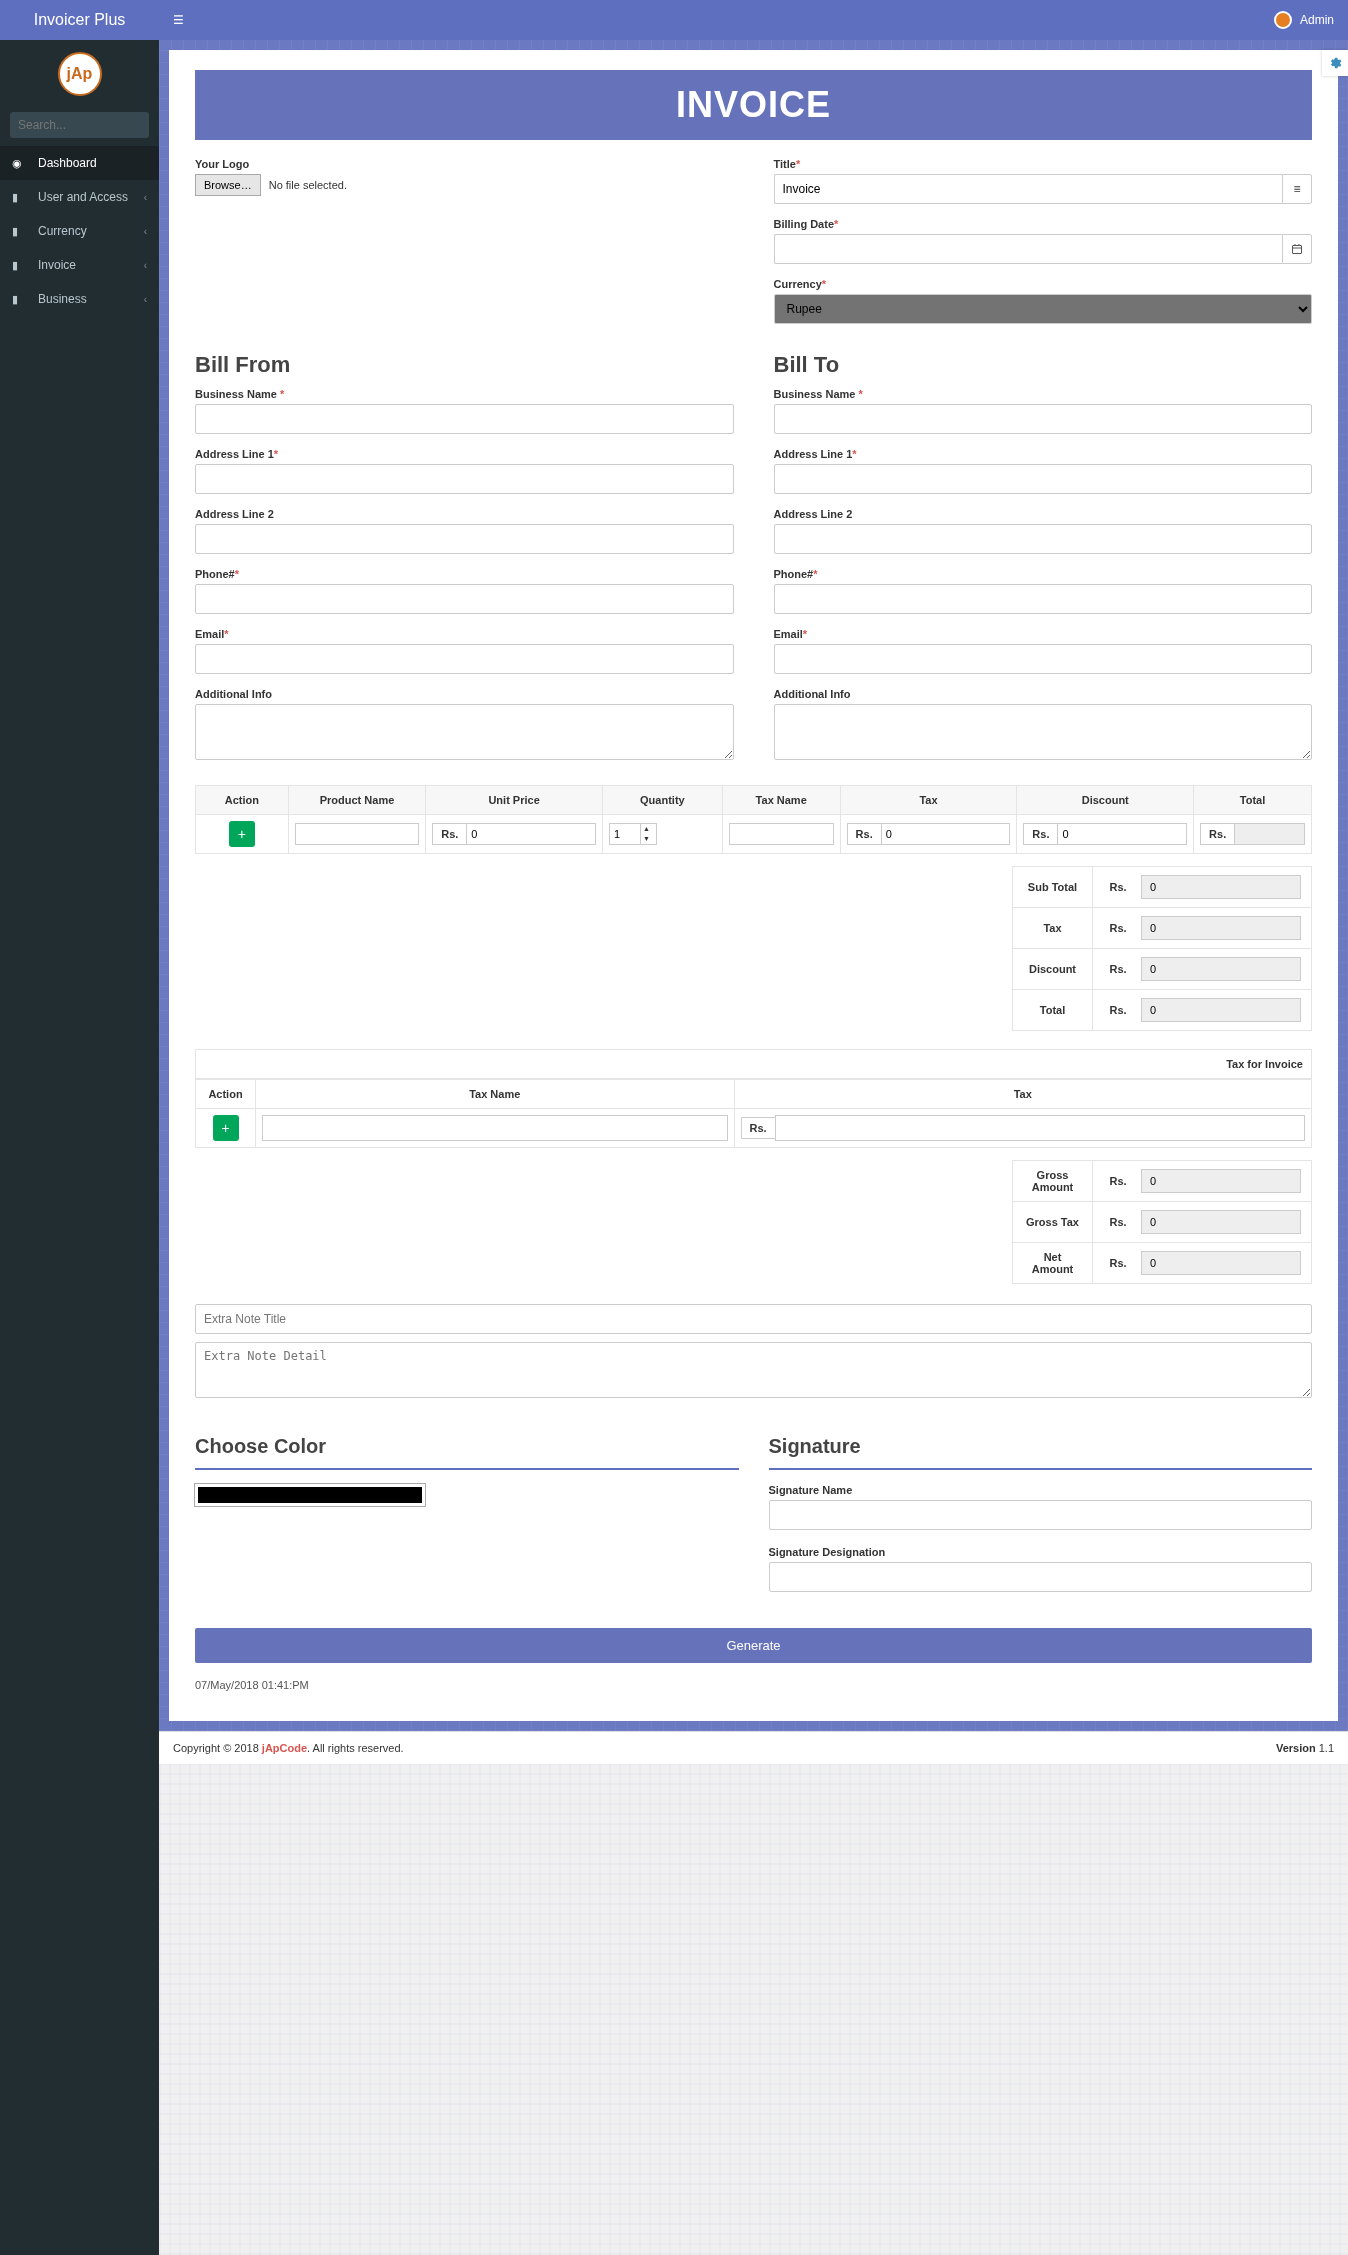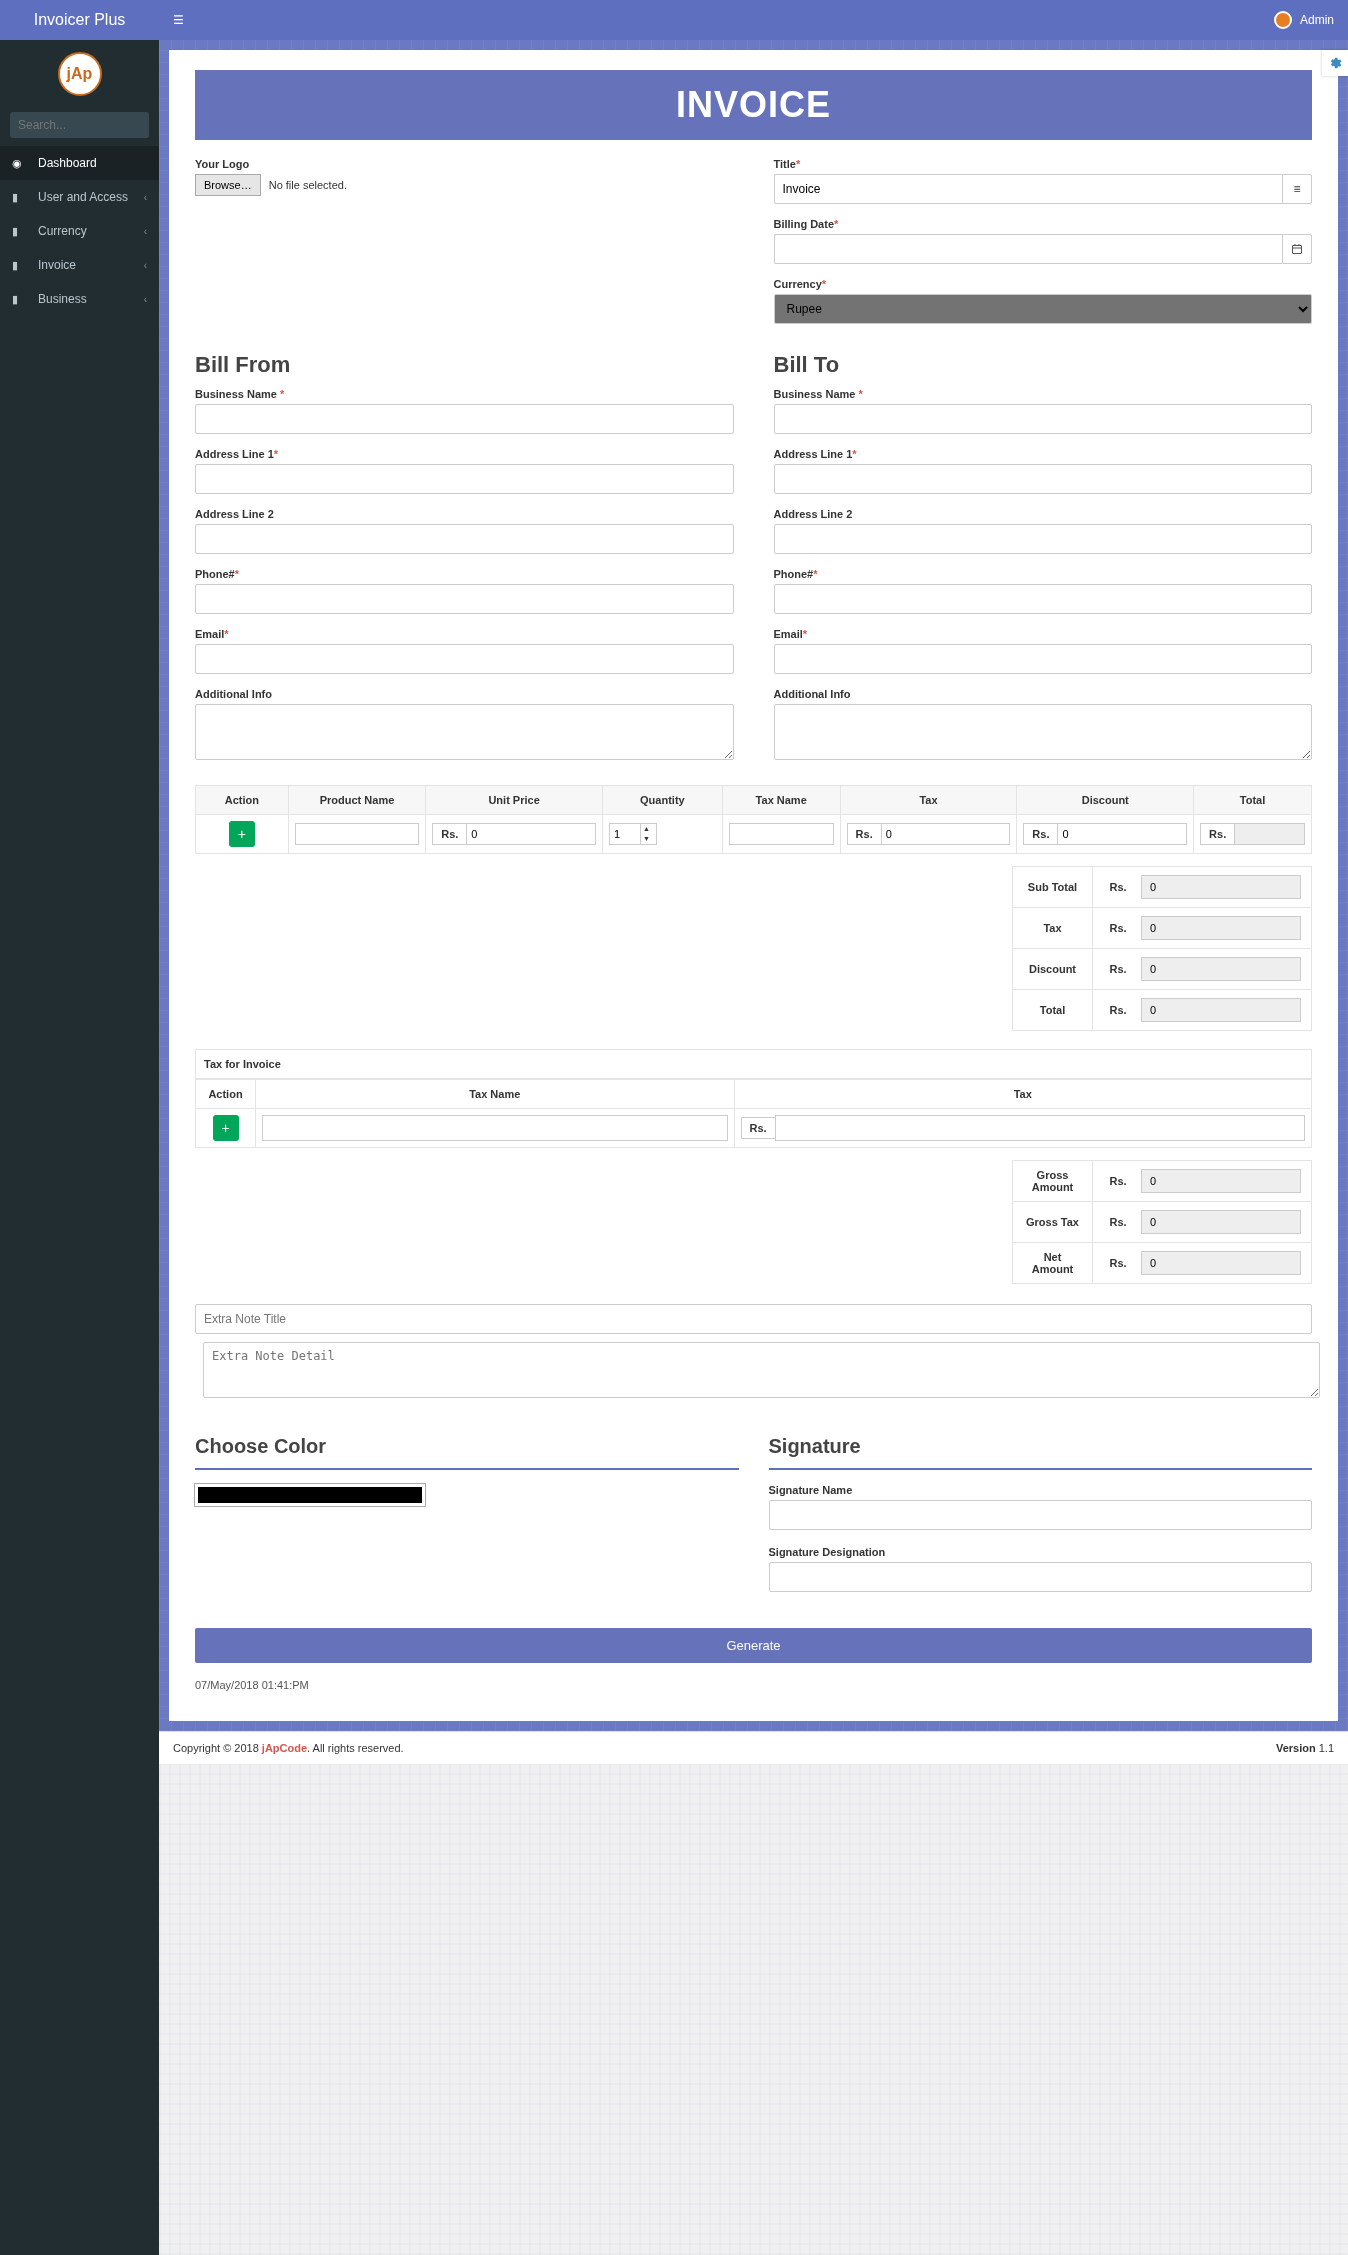--- a/index.html
+++ b/index.html
@@ -51,21 +51,21 @@
 .cell-group .mini-in { flex:1; }
 .num-step { display:flex; border:1px solid #ccc; width: 48px; }
 .num-step input { border:none; width: 30px; padding: 2px 4px; font-size:11px; }
 .num-step .arrows { display:flex; flex-direction:column; border-left:1px solid #ccc; }
 .num-step .arrows span { font-size:7px; line-height:8px; text-align:center; padding:1px 2px; cursor:pointer; }
 .totals { margin-top: 12px; display:flex; justify-content:flex-end; }
 .totals table { border-collapse: collapse; padding-left: 29px; }
 .totals td { border:1px solid #e4e4e4; padding: 8px 10px; font-size:11px; }
 .totals .lab { text-align:center; font-weight:bold; width:80px; }
 .totals .val-wrap { width: 200px; }
-.tax-header { text-align:left; font-weight:bold; font-size:11px; padding: 8px; border:1px solid #e4e4e4; margin-top: 18px; background:#fff;}
+.tax-header { text-align:right; font-weight:bold; font-size:11px; padding: 8px; border:1px solid #e4e4e4; margin-top: 18px; background:#fff;}
 .tax-tbl { width:100%; border-collapse:collapse; }
 .tax-tbl th { border:1px solid #e4e4e4; padding:8px; font-size:11px; text-align:center; background:#fff;}
 .tax-tbl td { border:1px solid #e4e4e4; padding:6px; }
 .notes { margin-top: 20px; }
 .hr-accent { border:none; border-top: 2px solid #5f6fbf; margin: 6px 0 14px; }
 .color-sw { width: 230px; height: 22px; background:#000; border: 3px solid #fff; box-shadow: 0 0 0 1px #aaa; }
 .gen-btn { width:100%; background:#6672b9; color:#fff; border:none; padding: 10px; font-size: 13px; margin-top: 20px; cursor:pointer; border-radius: 2px;}
 .ts { font-size: 11px; color:#555; margin-top: 16px; }
 .footer { background:#fff; display:flex; padding: 10px 14px; font-size:11px; border-top:1px solid #ddd; }
 .footer .r { margin-left:auto; }
@@ -345,21 +345,21 @@
                         <input readonly="" value="0" style="">
                       </div>
                     </td>
                   </tr>
             </tbody>
               </table>
           </div>
 
           <div class="notes">
             <input class="form-control" placeholder="Extra Note Title" style="">
-            <textarea class="form-control" style="margin-top: 8px; margin-left: 8px;" placeholder="Extra Note Detail"></textarea>
+            <textarea class="form-control" style="margin-top: 8px;" placeholder="Extra Note Detail"></textarea>
           </div>
 
           <div class="row" style="margin-top:20px; gap:30px;">
             <div class="col">
               <h3 class="sect" style="font-size:20px;">Choose Color</h3>
               <hr class="hr-accent">
               <div class="color-sw"></div>
             </div>
             <div class="col sig-col">
               <h3 class="sect" style="font-size:20px;">Signature</h3>

